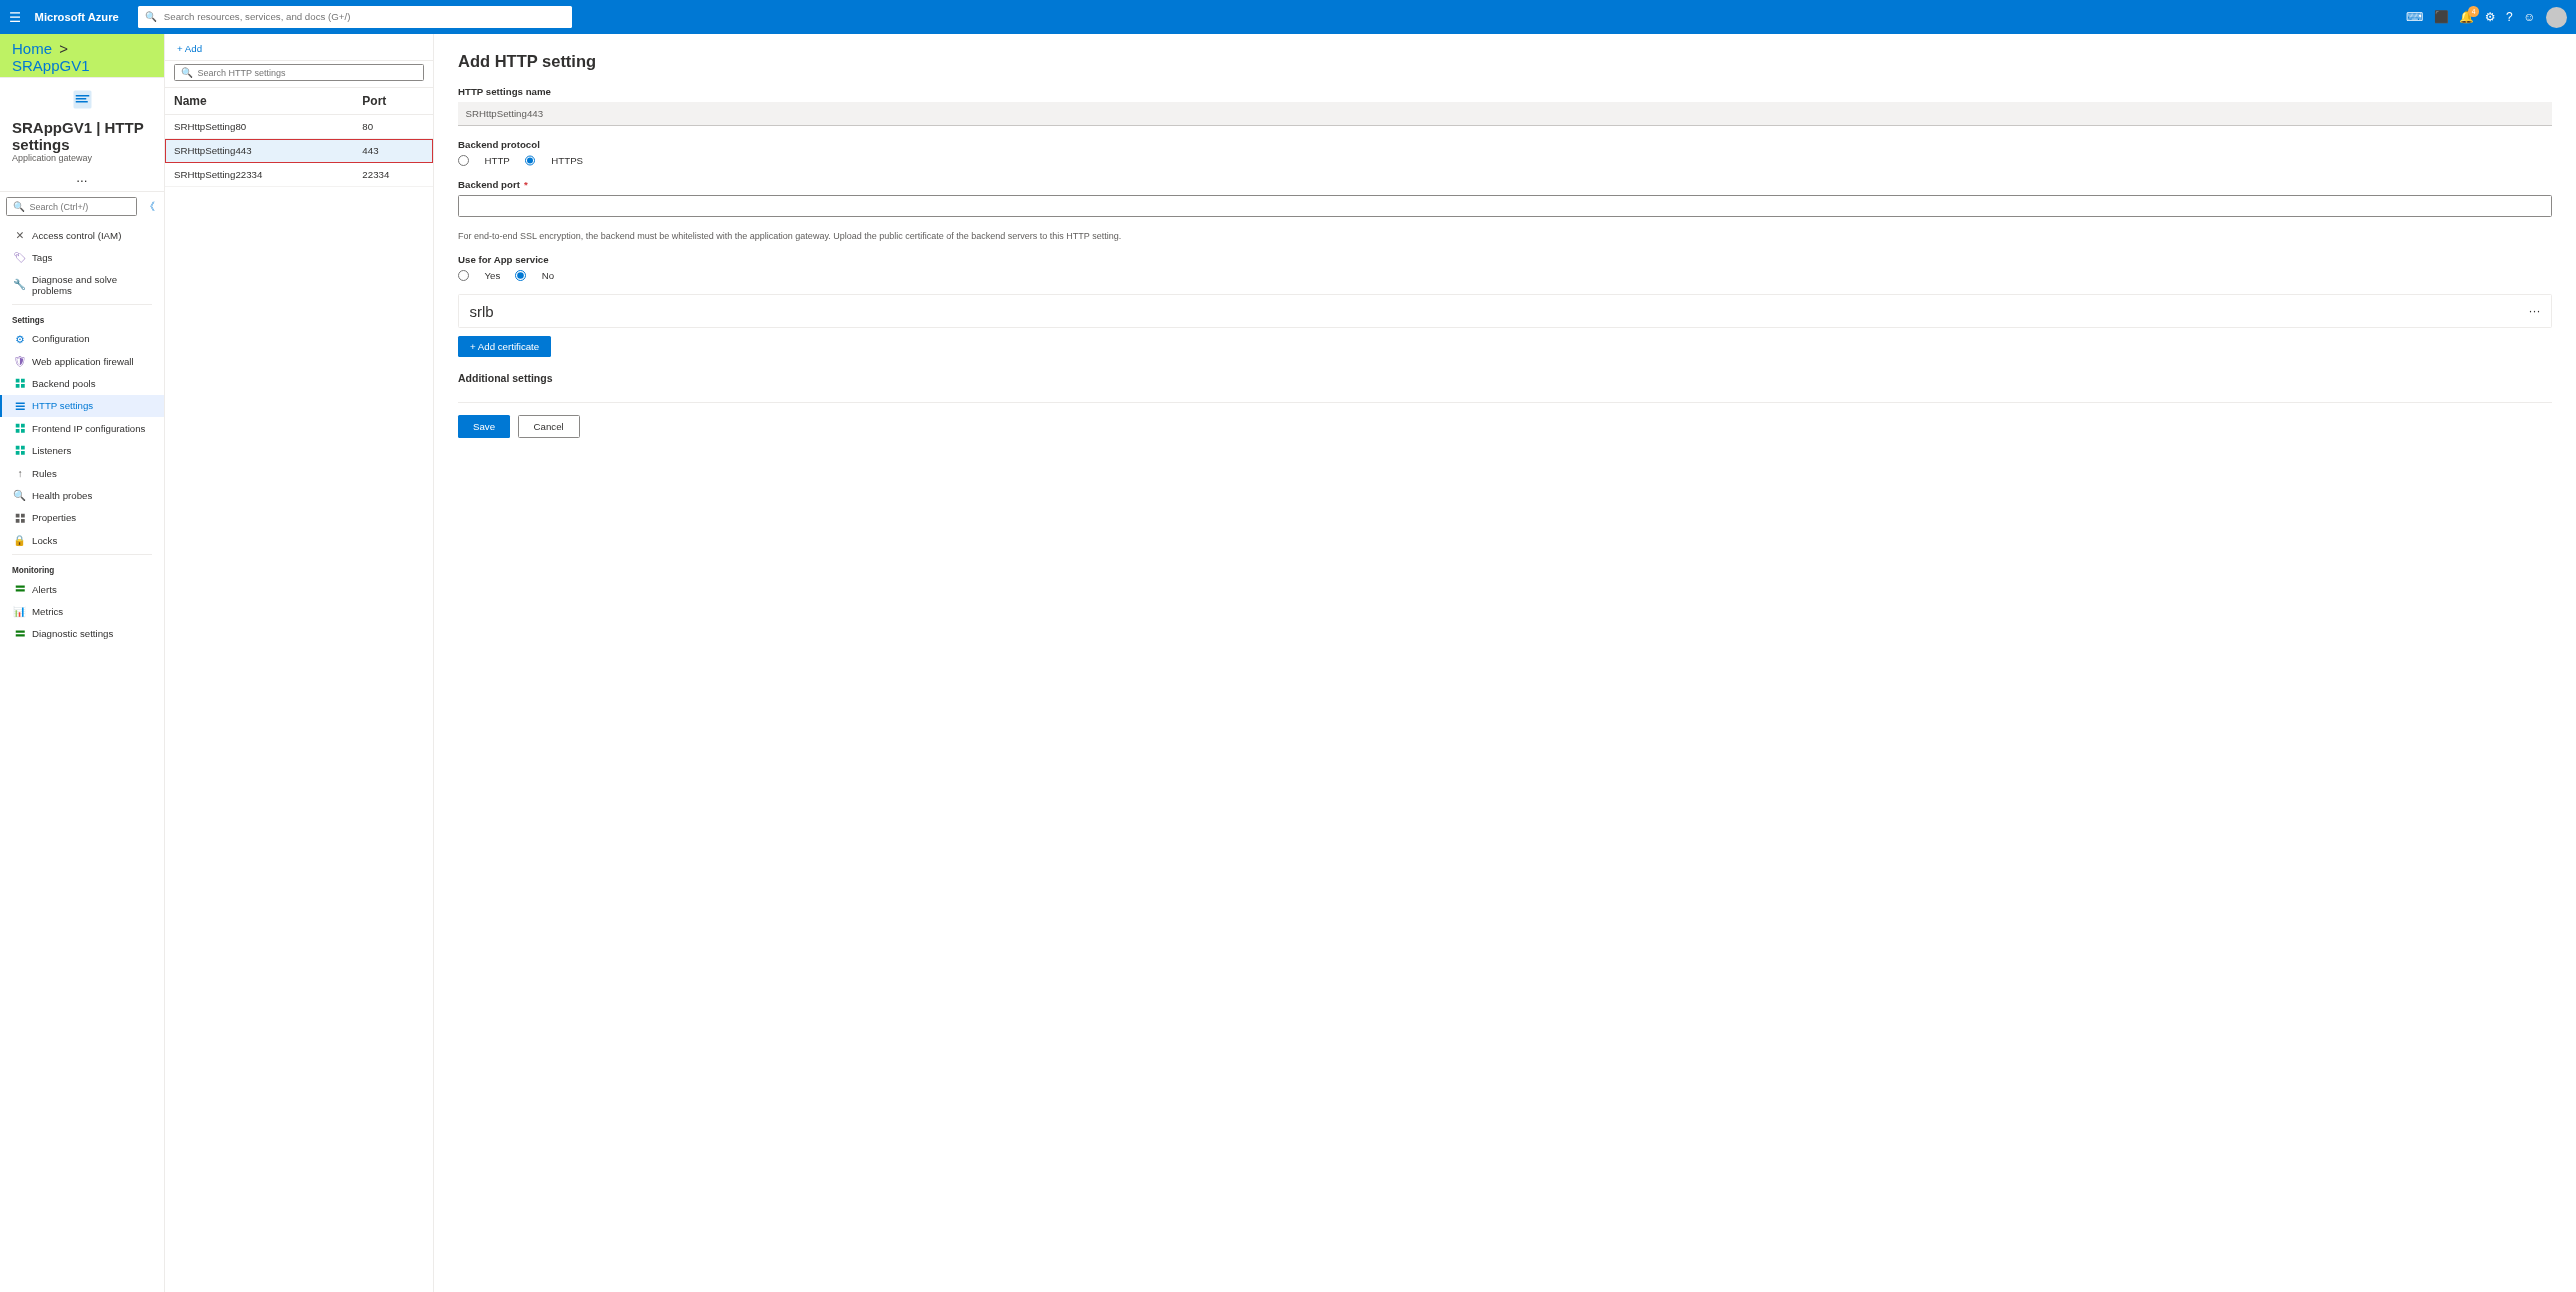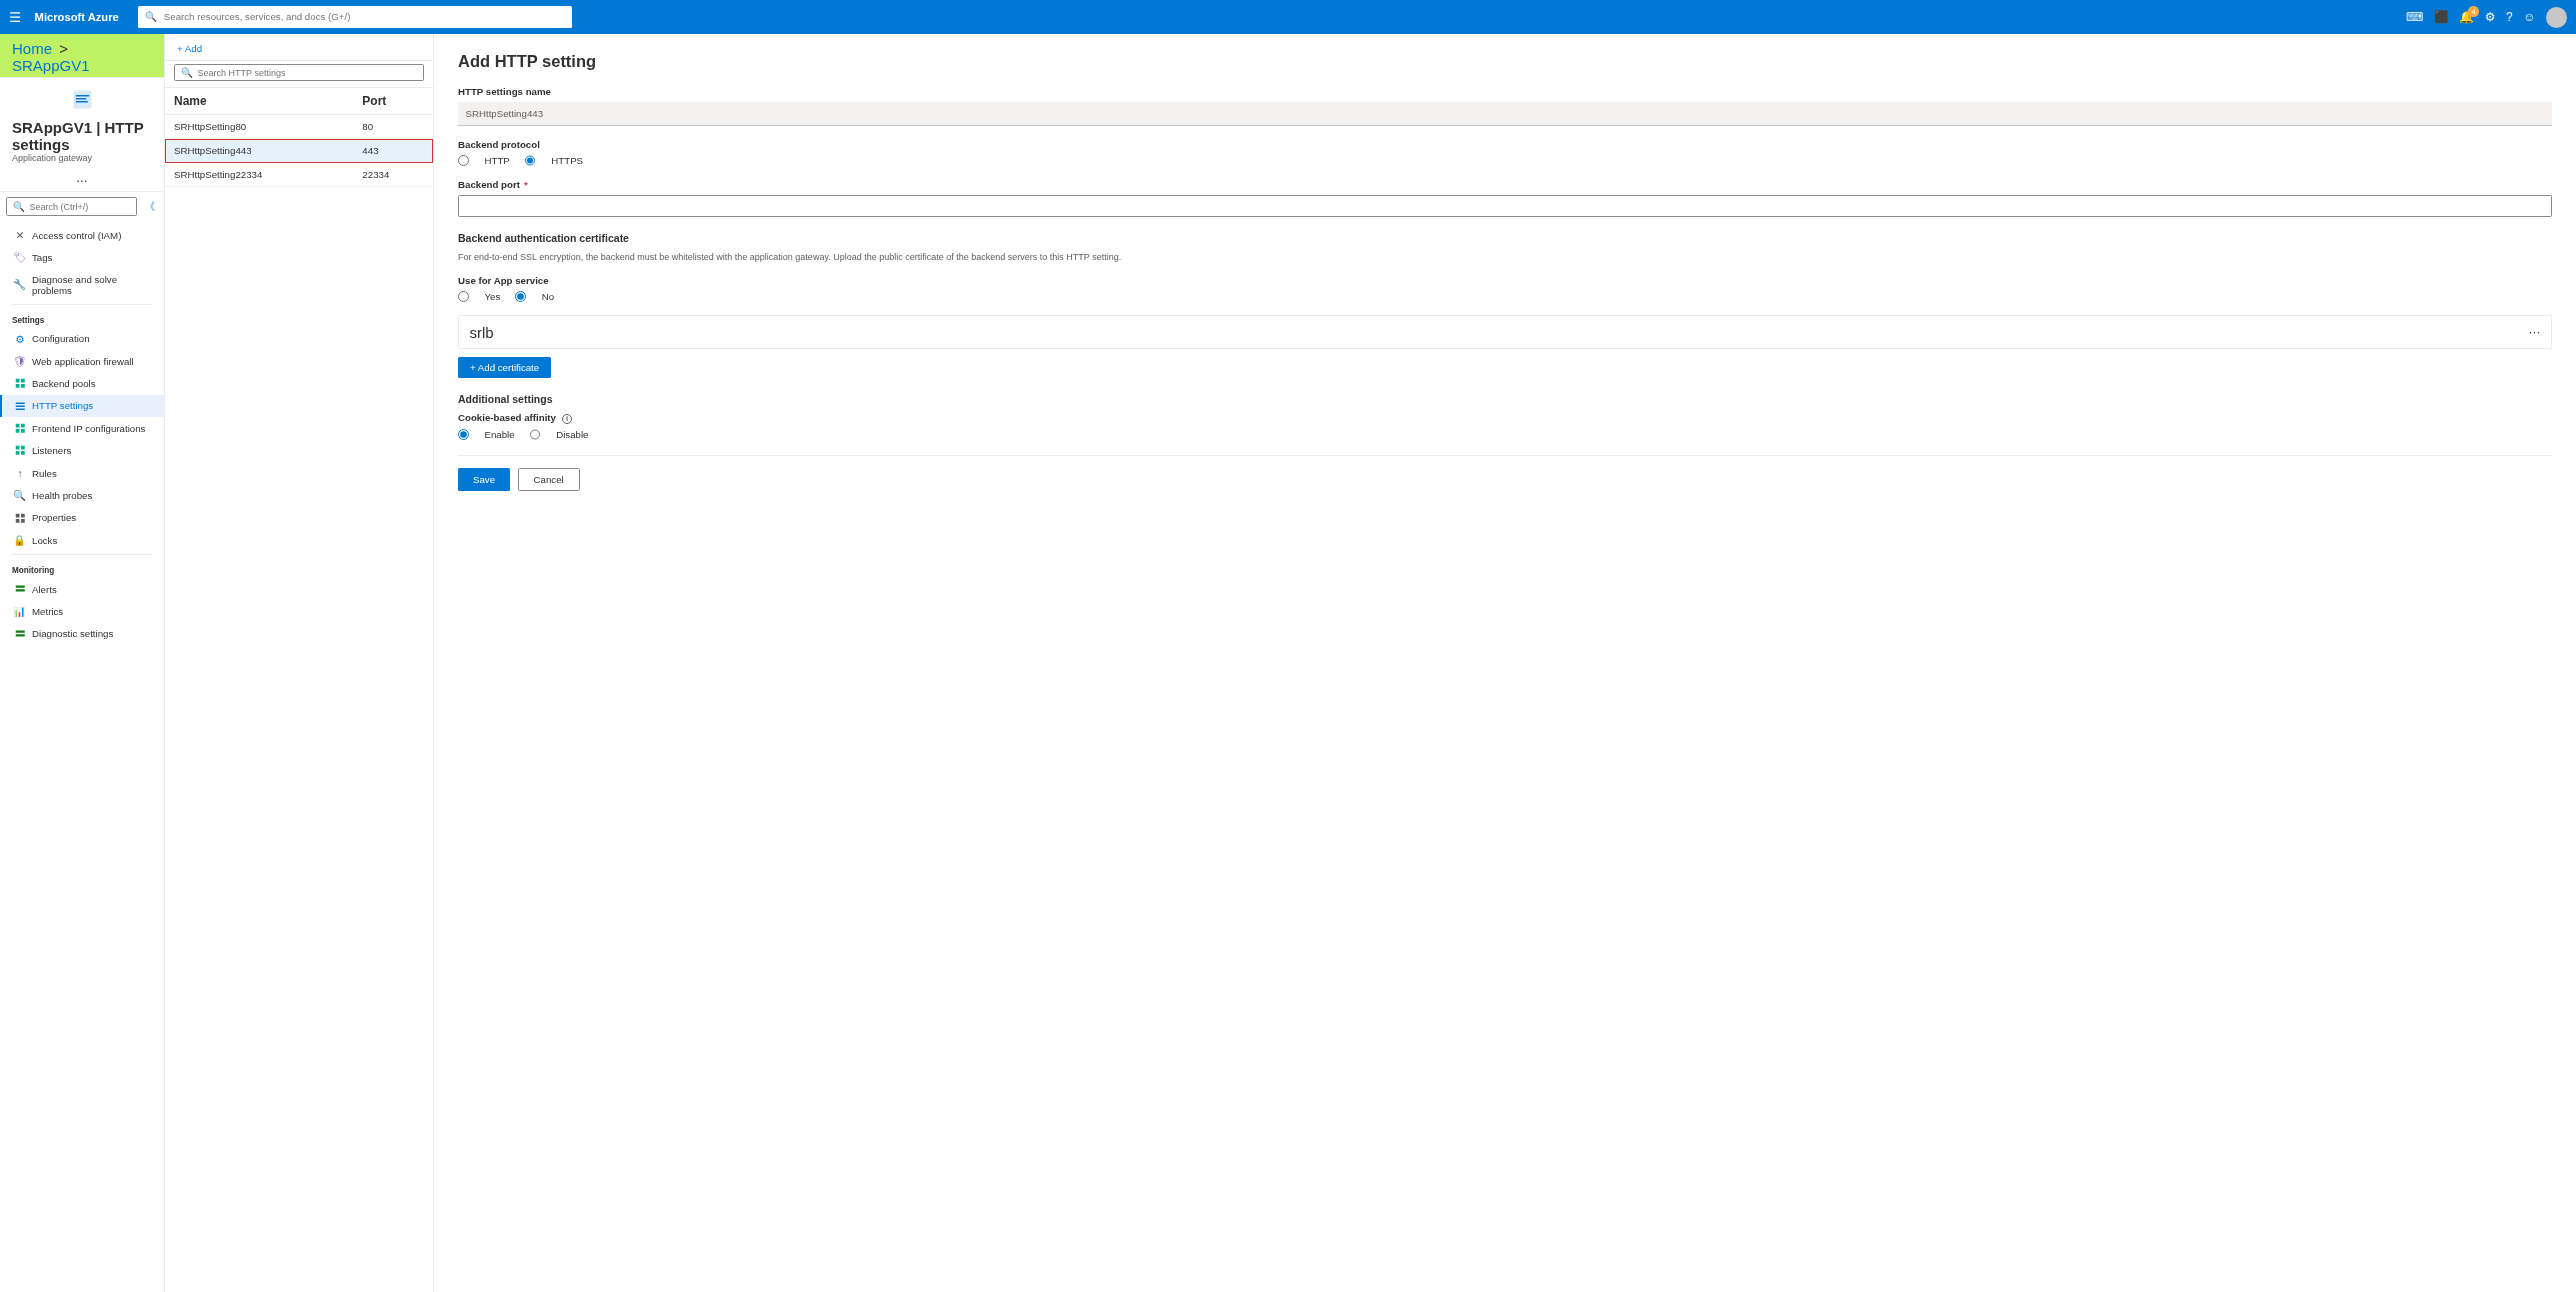--- a/index.html
+++ b/index.html
@@ -647,21 +647,20 @@
       </div>
 
       <div class="form-group">
         <label class="form-label">
           <span>Backend port</span>
           <span class="form-label-req">*</span>
         </label>
         <input type="text" class="form-input" style="">
       </div>
 
-      <div class="section-header">Backend authentication certificate</div>
       <p class="section-desc">For end-to-end SSL encryption, the backend must be whitelisted with the application gateway. Upload the public certificate of the backend servers to this HTTP setting.</p>
 
       <div class="form-group">
         <label class="form-label">Use for App service</label>
         <div class="radio-group">
           <label class="radio-option">
             <input type="radio" name="app-service" style="">
             <span>Yes</span>
           </label>
           <label class="radio-option">
@@ -674,36 +673,20 @@
       <div class="form-group">
         <div class="cert-box">
           <span class="cert-name">srlb</span>
           <span class="cert-more">···</span>
         </div>
         <button class="btn-add-cert">+ Add certificate</button>
       </div>
 
       <div class="section-header">Additional settings</div>
 
-      <div class="form-group">
-        <label class="form-label">
-          <span>Cookie-based affinity</span>
-          <span class="info-icon">i</span>
-        </label>
-        <div class="radio-group">
-          <label class="radio-option">
-            <input type="radio" name="cookie-affinity" checked="" style="">
-            <span>Enable</span>
-          </label>
-          <label class="radio-option">
-            <input type="radio" name="cookie-affinity" style="">
-            <span>Disable</span>
-          </label>
-        </div>
-      </div>
 
       <div class="btn-row">
         <button class="btn-primary">Save</button>
         <button class="btn-secondary">Cancel</button>
       </div>
     </div>
   </div>
 </div>
 
 

